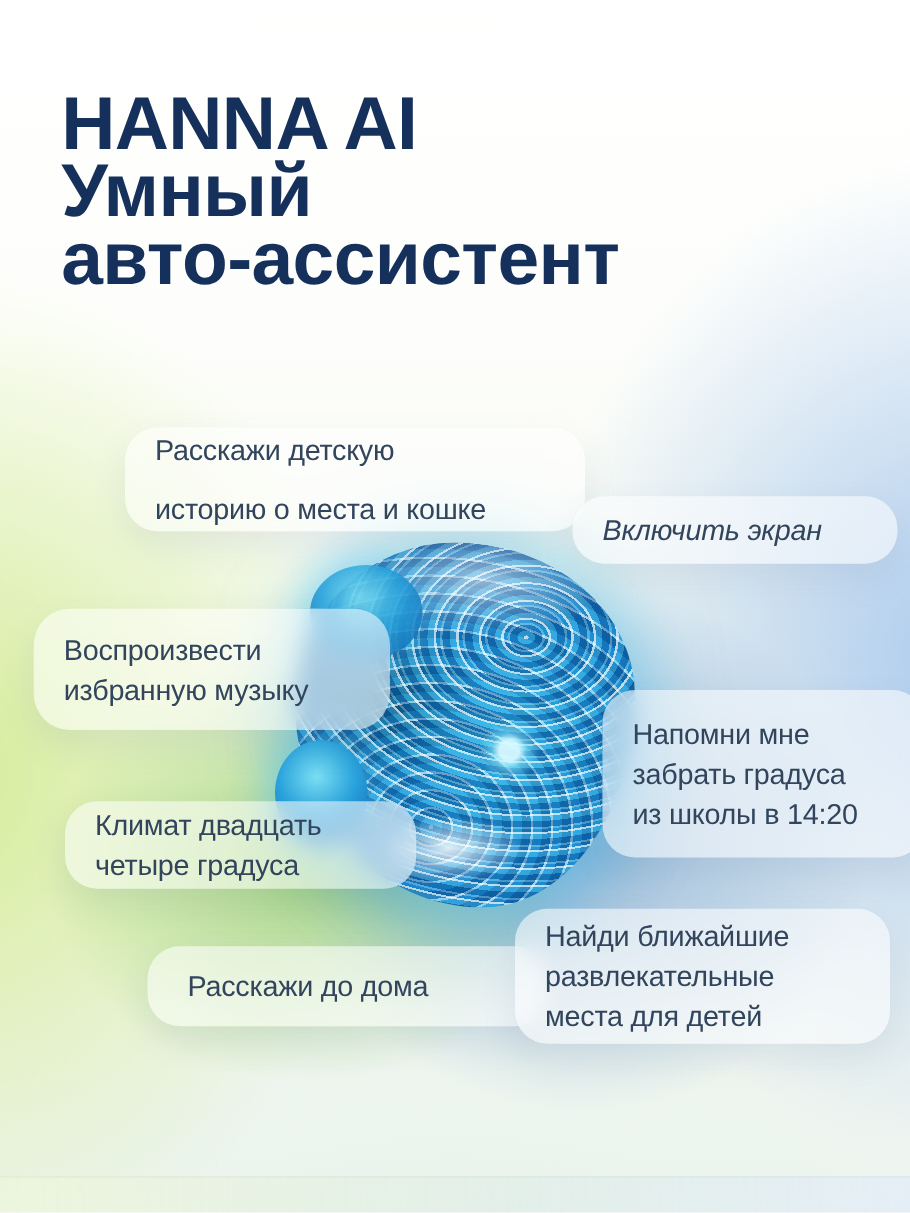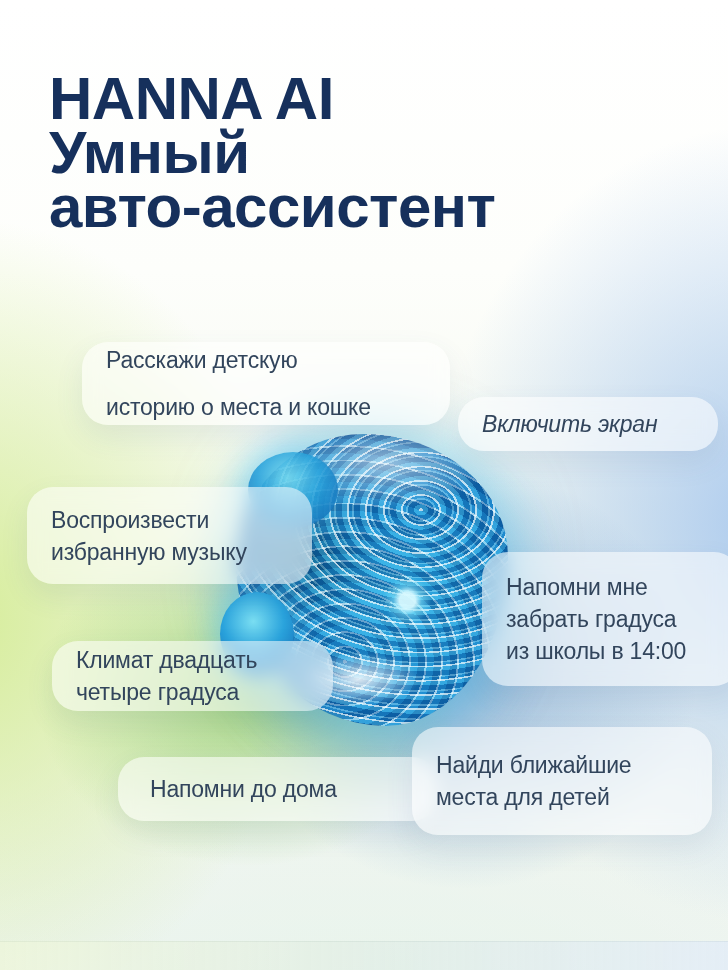--- a/index.html
+++ b/index.html
@@ -74,23 +74,23 @@
     display: flex; flex-direction: column; justify-content: center;
     padding: 0 24px;
     box-shadow: 0 12px 28px rgba(70,100,135,0.10);
     backdrop-filter: blur(9px);
     -webkit-backdrop-filter: blur(9px);
   }
   .bubble .line {
     font-size: 23px; line-height: 32px; font-weight: 400;
     letter-spacing: -0.2px; white-space: nowrap;
   }
-  .b1 { left: 82px;  top: 342px; width: 320px; height: 83px; gap: 15px; }
+  .b1 { left: 100px;  top: 342px; width: 320px; height: 83px; gap: 15px; }
   .b2 { left: 458px; top: 397px; width: 212px; height: 54px; font-style: italic; }
-  .b3 { left: 27px;  top: 487px; width: 237px; height: 97px; }
+  .b3 { left: 27px;  top: 487px; width: 237px; height: 97px; border-radius: 29px; }
   .b4 { left: 482px; top: 552px; width: 210px; height: 134px; }
   .b5 { left: 52px;  top: 641px; width: 233px; height: 70px; }
   .b6 { left: 118px; top: 757px; width: 264px; height: 64px; padding-left: 32px; }
   .b7 { left: 412px; top: 727px; width: 252px; height: 108px; }
 </style>
 </head>
 <body>
 
 <div class="stage">
   <div class="bg"></div>
@@ -117,29 +117,30 @@
   </div>
 
   <div class="bubble b3">
     <div class="line">Воспроизвести</div>
     <div class="line">избранную музыку</div>
   </div>
 
   <div class="bubble b4">
     <div class="line">Напомни мне</div>
     <div class="line">забрать градуса</div>
-    <div class="line">из школы в 14:00</div>
+    <div class="line">из школы в 14:20</div>
   </div>
 
   <div class="bubble b5">
     <div class="line">Климат двадцать</div>
     <div class="line">четыре градуса</div>
   </div>
 
   <div class="bubble b6">
-    <div class="line">Напомни до дома</div>
+    <div class="line">Расскажи до дома</div>
   </div>
 
   <div class="bubble b7">
     <div class="line">Найди ближайшие</div>
+    <div class="line">развлекательные</div>
     <div class="line">места для детей</div>
   </div>
 </div>
 
 </body></html>

